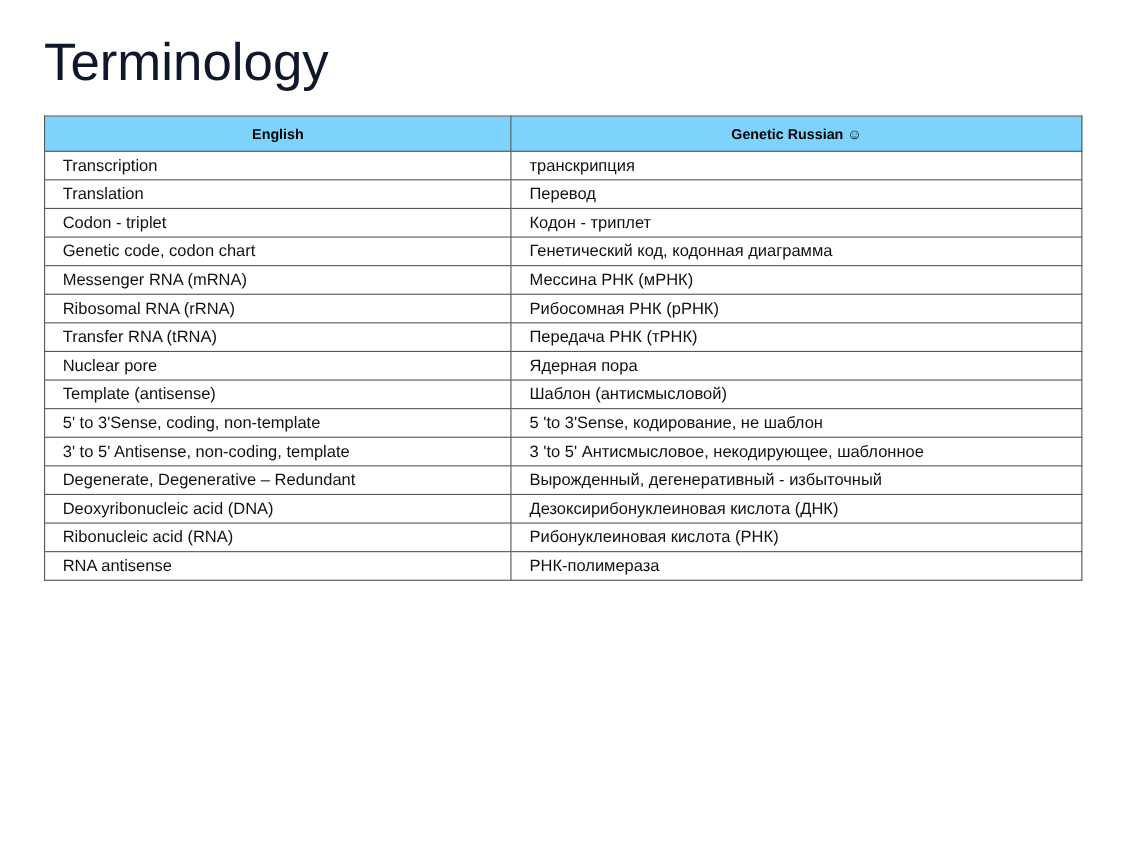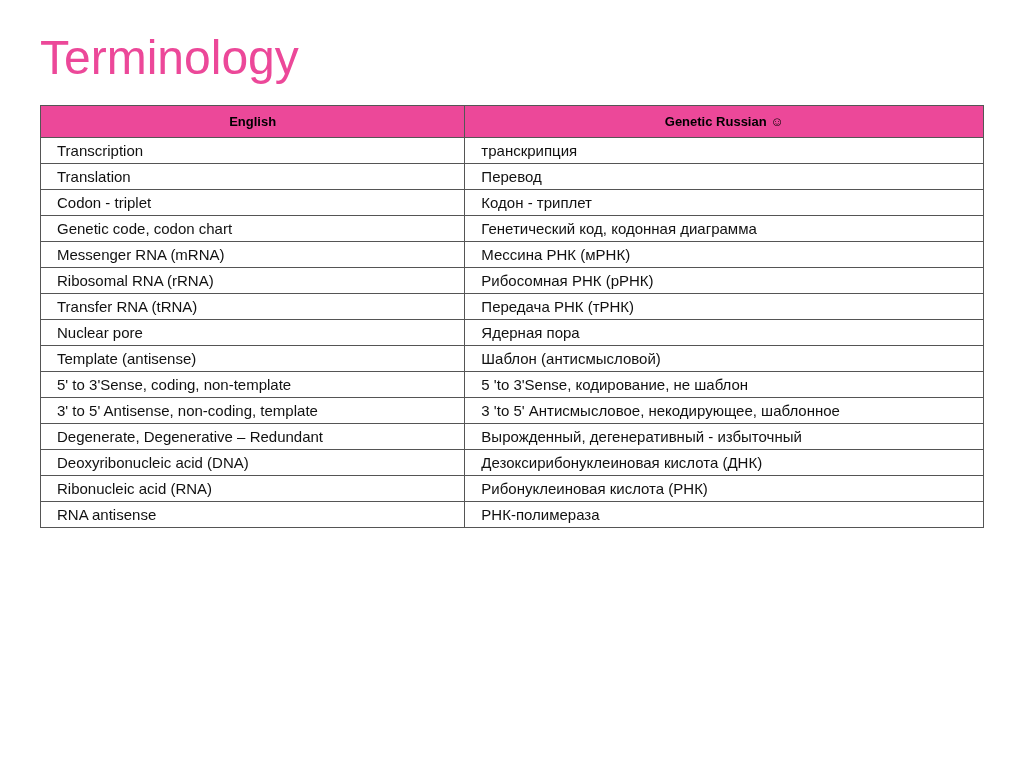--- a/index.html
+++ b/index.html
@@ -12,38 +12,38 @@
       background: #ffffff;
       font-family: Arial, sans-serif;
       padding: 30px 40px;
       width: 1024px;
       min-height: 767px;
     }
 
     .page-title {
       font-size: 48px;
       font-weight: 300;
-      color: #ec4899;
+      color: #0f172a;
       margin-bottom: 20px;
       font-family: Arial, sans-serif;
     }
 
     .terminology-table {
       width: 100%;
       border-collapse: collapse;
       border: 1px solid #555;
     }
 
     .terminology-table thead tr th {
       border: 1px solid #555;
       padding: 8px 16px;
       text-align: center;
       font-size: 13px;
       font-weight: bold;
-      background: #ec4899;
+      background: #7dd3fc;
     }
 
     .terminology-table tbody tr td {
       border: 1px solid #555;
       padding: 4px 16px;
       font-size: 15px;
       vertical-align: top;
       color: #111;
     }
 

